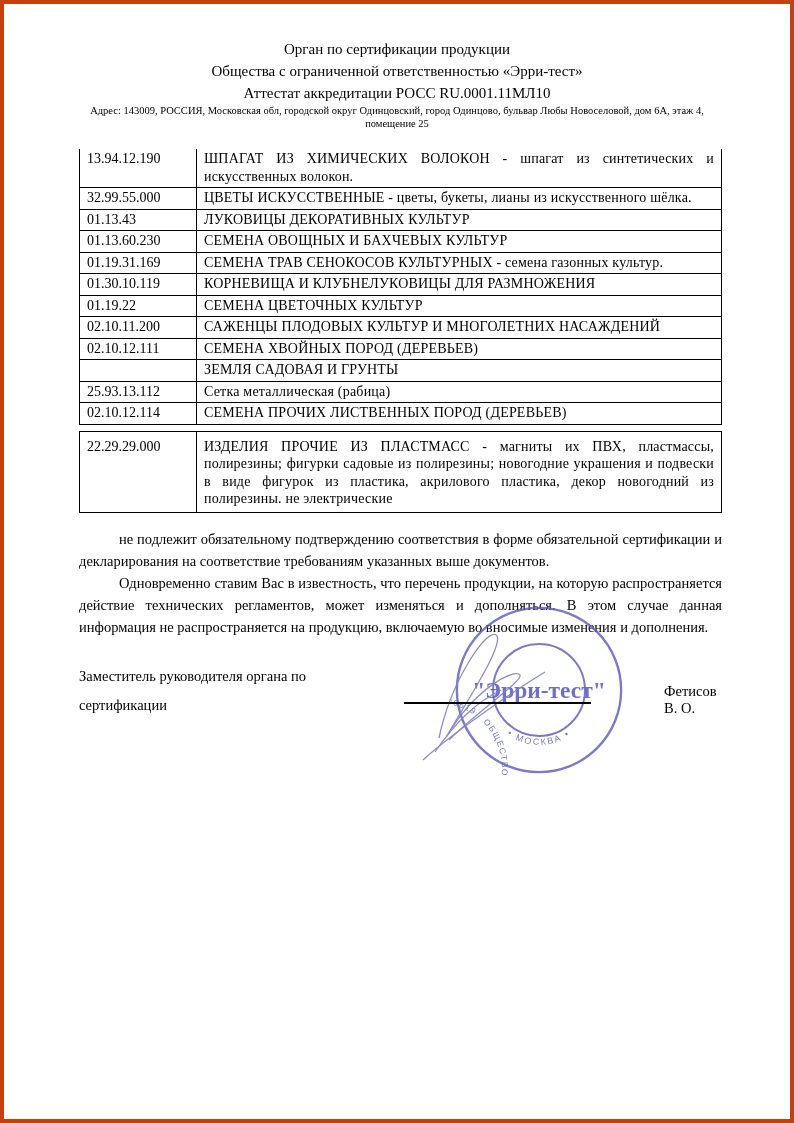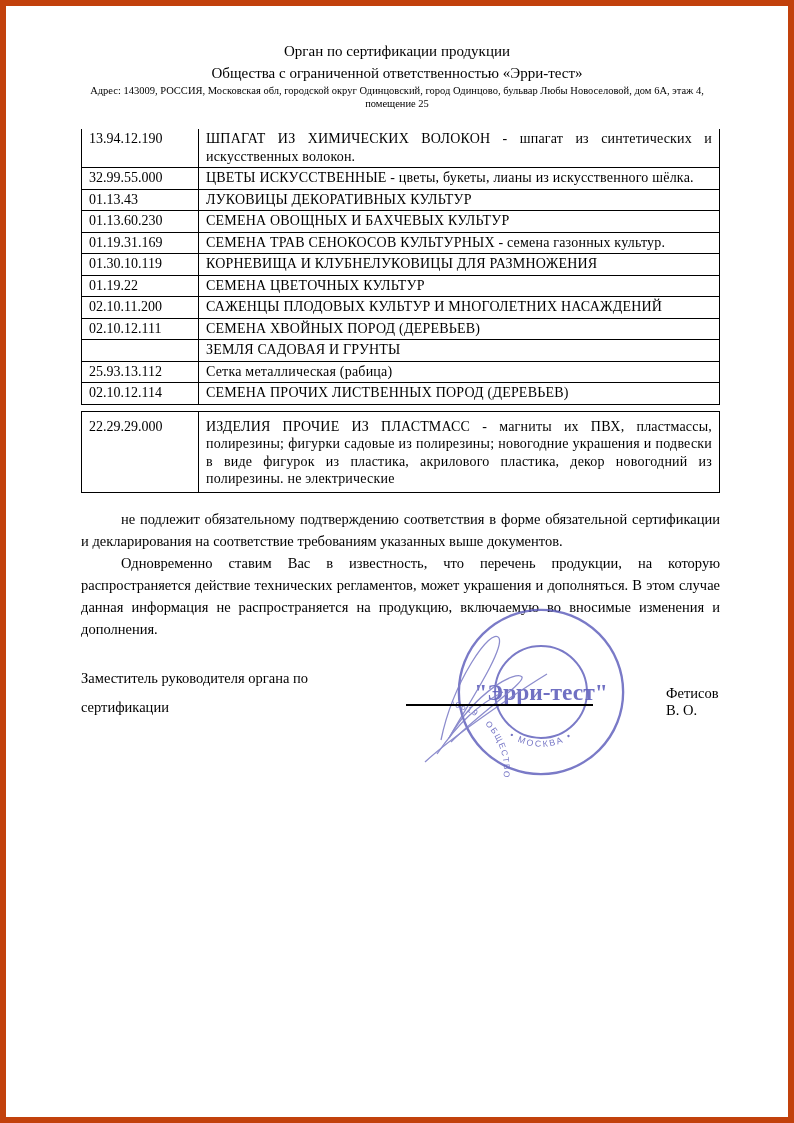--- a/index.html
+++ b/index.html
@@ -1,18 +1,18 @@
 <!DOCTYPE html>
 <html><head>
 <meta charset="utf-8">
 <style>
   html,body { margin:0; padding:0; background:#fff; }
   .page {
     width:794px; height:1123px; position:relative; background:#ffffff;
-    border:6px solid #c2410c; box-sizing:border-box; overflow:hidden;
+    border:4px solid #c2410c; box-sizing:border-box; overflow:hidden;
     font-family:"Liberation Serif","DejaVu Serif",serif; color:#000;
   }
   
   .doc-header { padding-top:34px; text-align:center; }
   .h-line  { font-size:15px; line-height:22px; }
   .h-small { font-size:10.5px; line-height:13px; width:630px; margin:0 auto;text-align:center; }
   
   .content { margin:19px 68px 0 75px; }
   
   table.products { border-collapse:collapse; width:100%; font-size:14px; table-layout:fixed; }
@@ -37,20 +37,21 @@
   .squiggle-svg { position:absolute; left:338px; top:-52px; z-index:2; }
 </style>
 </head>
 <body>
 
 <div class="page">
 
   <div class="doc-header">
     <div class="h-line">Орган по сертификации продукции</div>
     <div class="h-line">Общества с ограниченной ответственностью «Эрри-тест»</div>
+    <div class="h-line">Аттестат аккредитации РОСС RU.0001.11МЛ10</div>
     <div class="h-small">Адрес: 143009, РОССИЯ, Московская обл, городской округ Одинцовский, город Одинцово, бульвар Любы Новоселовой, дом 6А, этаж 4, помещение 25</div>
   </div>
 
   <div class="content">
 
     <table class="products no-top">
       <tbody>
         <tr>
             <td class="code">13.94.12.190</td>
             <td class="desc">ШПАГАТ ИЗ ХИМИЧЕСКИХ ВОЛОКОН - шпагат из синтетических и искусственных волокон.</td>
@@ -106,21 +107,21 @@
       <tbody>
         <tr>
           <td class="code">22.29.29.000</td>
           <td class="desc">ИЗДЕЛИЯ ПРОЧИЕ ИЗ ПЛАСТМАСС - магниты их ПВХ, пластмассы, полирезины; фигурки садовые из полирезины; новогодние украшения и подвески в виде фигурок из пластика, акрилового пластика, декор новогодний из полирезины. не электрические</td>
         </tr>
       </tbody>
     </table>
 
     <div class="paras">
       <p>не подлежит обязательному подтверждению соответствия в форме обязательной сертификации и декларирования на соответствие требованиям указанных выше документов.</p>
-      <p>Одновременно ставим Вас в известность, что перечень продукции, на которую распространяется действие технических регламентов, может украшения и дополняться. В этом случае данная информация не распространяется на продукцию, включаемую во вносимые изменения и дополнения.</p>
+      <p>Одновременно ставим Вас в известность, что перечень продукции, на которую распространяется действие технических регламентов, может изменяться и дополняться. В этом случае данная информация не распространяется на продукцию, включаемую во вносимые изменения и дополнения.</p>
     </div>
 
     <div class="sig-area">
 
       <div class="sig-title">Заместитель руководителя органа по сертификации</div>
 
       <svg class="stamp-svg" width="176" height="176" viewBox="0 0 180 180" aria-hidden="true">
         <g stroke="#5d5dbb" fill="none" opacity="0.82">
           <circle cx="90" cy="90" r="84" stroke-width="2.4"></circle>
           <circle cx="90" cy="90" r="47" stroke-width="2"></circle>

